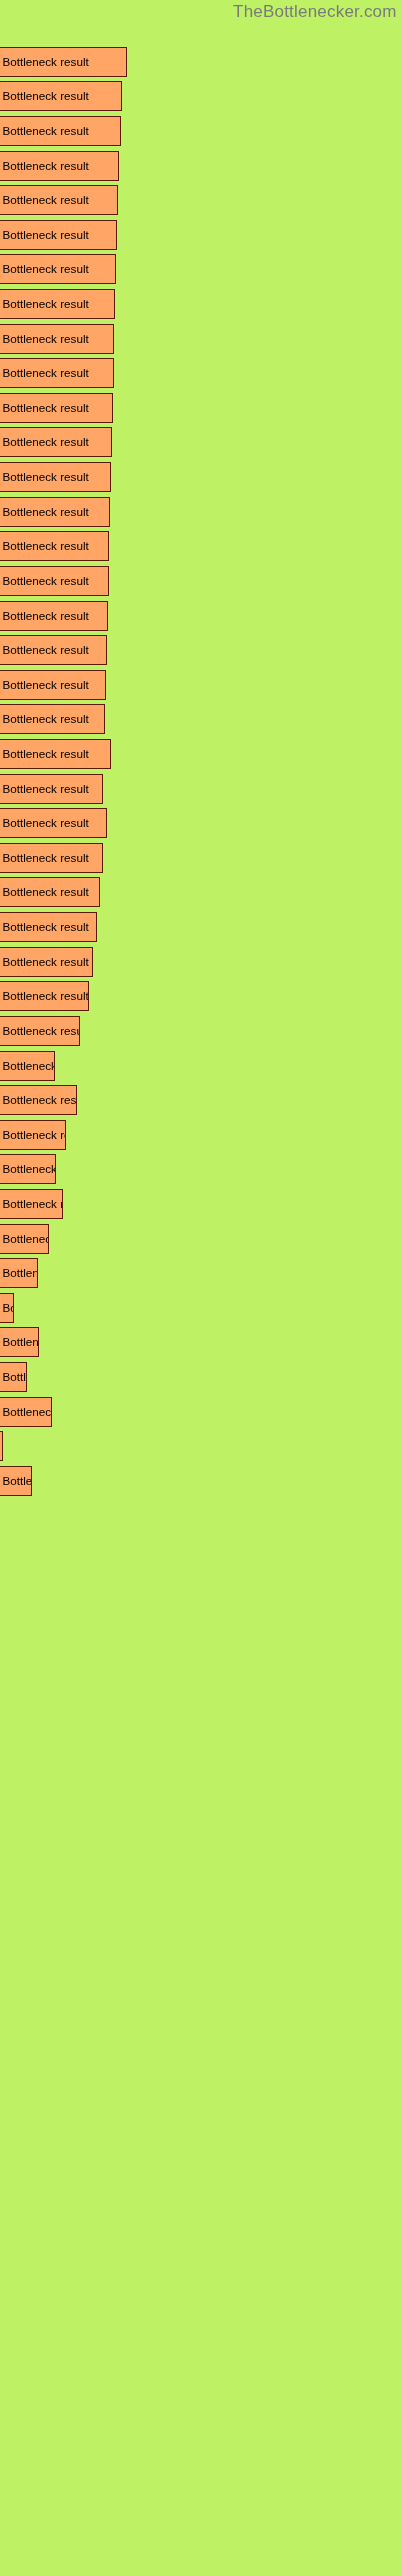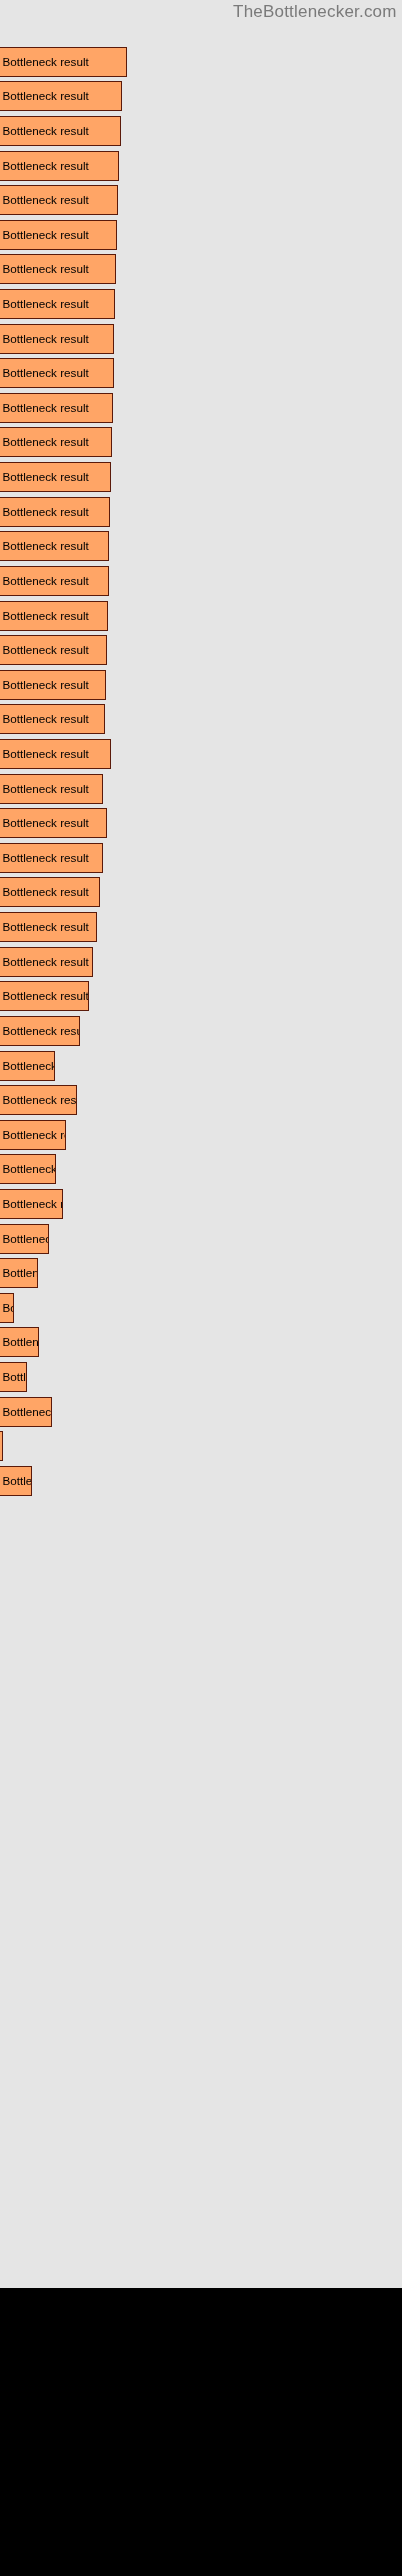--- a/index.html
+++ b/index.html
@@ -10,22 +10,22 @@
   body {
     width: 403px;
     height: 2576px;
     position: relative;
     font-family: "Liberation Sans", sans-serif;
     overflow: hidden;
   }
   #chart-root {
     position: relative;
     width: 403px;
-    height: 2288px;
-    background: #e5e5e5;
+    height: 2576px;
+    background: #bef264;
   }
   #watermark {
     position: absolute;
     right: 6.4px;
     top: 1.6px;
     font-family: "Liberation Sans", sans-serif;
     font-size: 17px;
     color: #7a7a7a;
     letter-spacing: 0.2px;
     white-space: nowrap;

